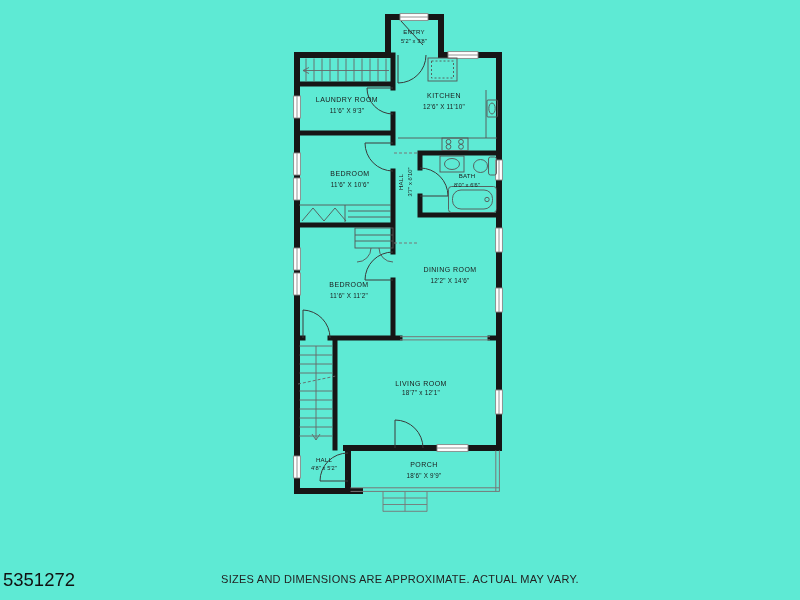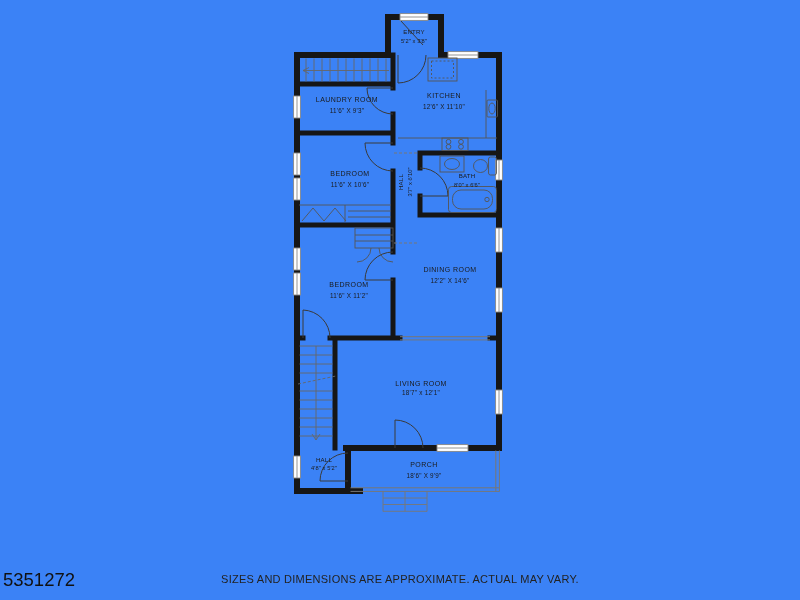--- a/index.html
+++ b/index.html
@@ -1,16 +1,16 @@
 <!DOCTYPE html>
 <html><head>
 <meta charset="utf-8">
 <style>
   html,body{margin:0;padding:0;background:#fff;}
-  .canvas{position:relative;width:800px;height:600px;background:#3b82f6;overflow:hidden;
+  .canvas{position:relative;width:800px;height:600px;background:#5eead4;overflow:hidden;
           font-family:"Liberation Sans",sans-serif;}
   svg{position:absolute;left:0;top:0;}
   .room-label{position:absolute;transform:translate(-50%,-50%);text-align:center;
               color:#1a1a1a;line-height:1.7;white-space:nowrap;}
   .room-label.vertical{transform:translate(-50%,-50%) rotate(-90deg);}
   .rname{display:block;font-size:7px;letter-spacing:.45px;}
   .rdims{display:block;font-size:6.3px;letter-spacing:.25px;}
   .small .rname{font-size:6.1px;letter-spacing:.2px;}
   .small .rdims{font-size:5.7px;letter-spacing:.1px;}
   .listing-id{position:absolute;left:3px;top:569px;font-size:18.5px;color:#111;}

